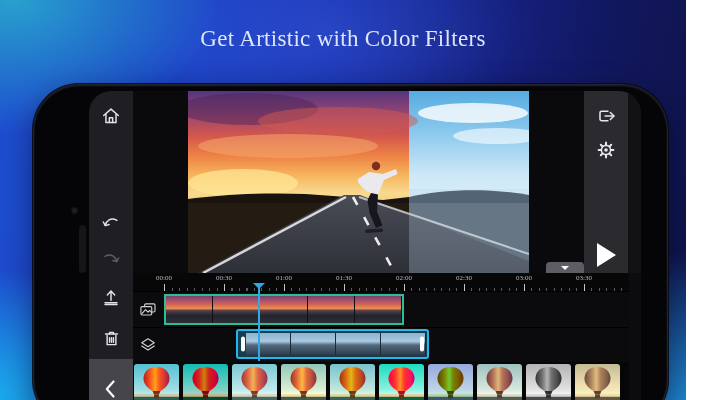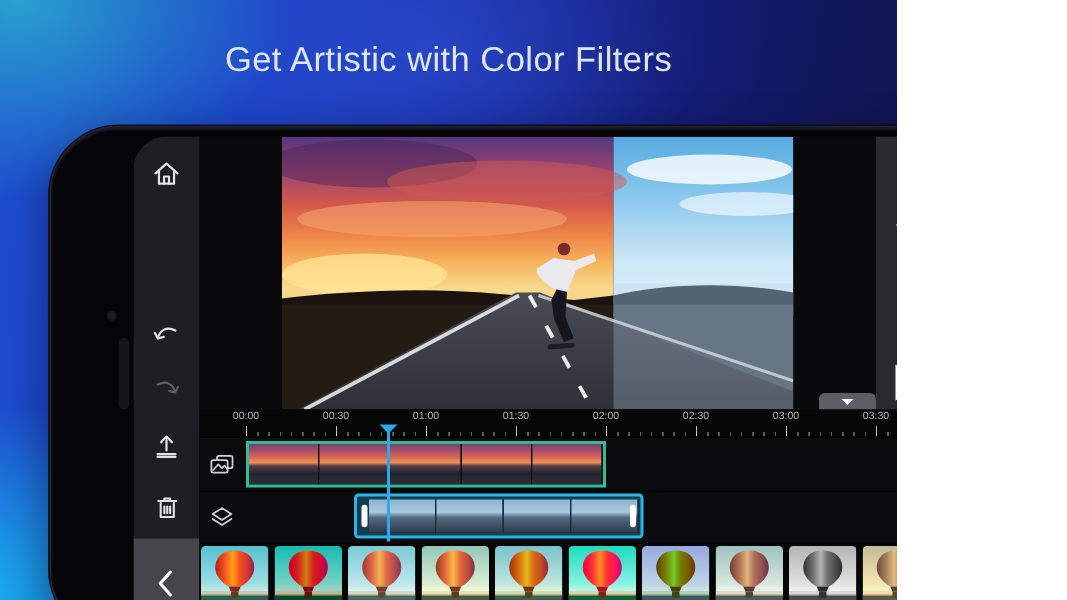--- a/index.html
+++ b/index.html
@@ -1,23 +1,23 @@
 <!DOCTYPE html>
 <html><head>
 <meta charset="utf-8">
 <style>
   html,body{margin:0;padding:0;}
   body{width:711px;height:400px;overflow:hidden;font-family:"Liberation Sans",sans-serif;}
-  .stage{position:relative;width:598px;height:400px;overflow:hidden;
+  .stage{position:relative;width:686px;height:400px;overflow:hidden;
     background:
       radial-gradient(55% 60% at 2% 0%, rgba(42,175,205,.85), rgba(42,175,205,0) 55%),
       radial-gradient(50% 55% at -4% 100%, rgba(26,188,242,.95), rgba(26,188,242,0) 60%),
       radial-gradient(65% 75% at 102% 104%, rgba(34,160,238,.9), rgba(34,160,238,0) 55%),
       radial-gradient(45% 35% at 48% 8%, rgba(80,120,250,.28), rgba(80,120,250,0) 70%),
-      linear-gradient(100deg,#1e4fd0 0%,#1b41c4 28%,#1830ae 46%,#141f7e 66%,#11175c 83%,#0f1348 100%);}
+      linear-gradient(100deg,#1e4fd0 0%,#1b41c4 28%,#1830ae 46%,#141f7e 66%,#11175c 83%,#0f1348 100%); font-family: Liberation Serif, serif;}
   .title{position:absolute;top:26px;left:0;width:100%;text-align:center;
     font-size:23px;letter-spacing:.3px;color:#dfe6fa;font-weight:400;}
   
   .phone{position:absolute;left:33px;top:84px;width:633px;height:340px;background:#050507;
     border-radius:46px;border:1px solid #23232e;
     box-shadow:0 0 0 1px rgba(10,10,16,.9),0 10px 30px rgba(0,0,20,.45),inset 0 1px 2px rgba(130,150,230,.22);}
   .cam{position:absolute;left:37px;top:122px;width:7px;height:7px;border-radius:50%;
     background:#1d1d24;box-shadow:inset 0 0 2px #000;}
   .pill{position:absolute;left:45px;top:140px;width:7px;height:48px;border-radius:4px;background:#15151a;}
   .screen{position:absolute;left:55px;top:6px;width:552px;height:330px;border-radius:22px;

